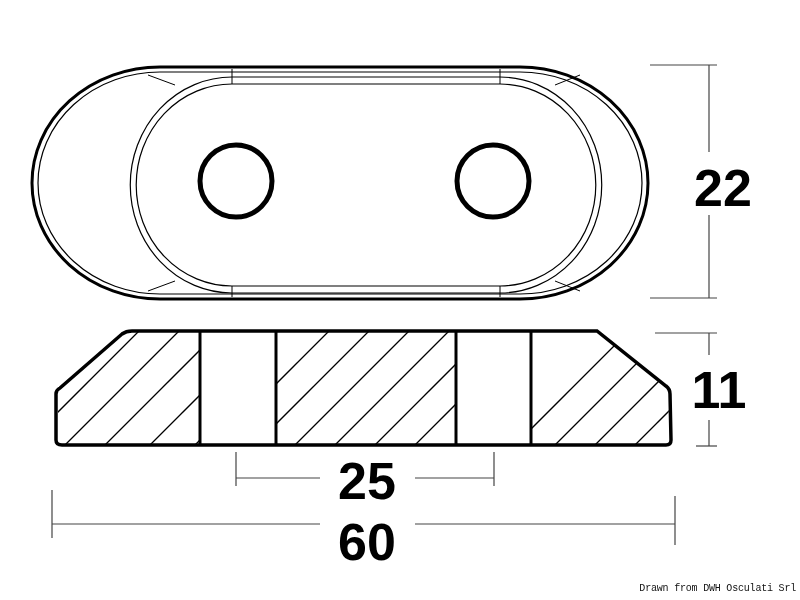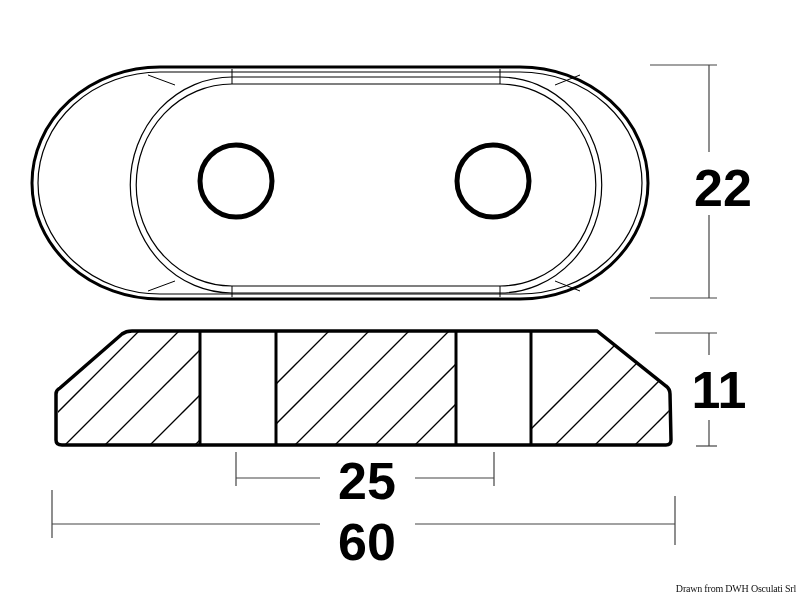--- a/index.html
+++ b/index.html
@@ -1,19 +1,19 @@
 <!DOCTYPE html>
 <html><head>
 <meta charset="utf-8">
 <style>
   html, body { margin:0; padding:0; background:#ffffff; }
   body { width:800px; height:600px; position:relative; overflow:hidden; font-family:"Liberation Sans", sans-serif; }
   svg { position:absolute; left:0; top:0; }
   .dim { font-family:"Liberation Sans", sans-serif; font-weight:bold; fill:#000; }
-  .credit { position:absolute; right:4px; bottom:6px; font-size:10px; color:#111; font-family:Liberation Serif, serif; letter-spacing:-0.2px; }
+  .credit { position:absolute; right:4px; bottom:6px; font-size:10px; color:#111; font-family:Liberation Mono, monospace; letter-spacing:-0.2px; }
 </style>
 </head>
 <body>
 
 <svg width="800" height="600" viewBox="0 0 800 600">
   <defs>
     <clipPath id="clipL">
         <polygon points="58,388 108,338 132,332 200,332 200,444 58,444"></polygon>
       </clipPath>
     <clipPath id="clipM">

